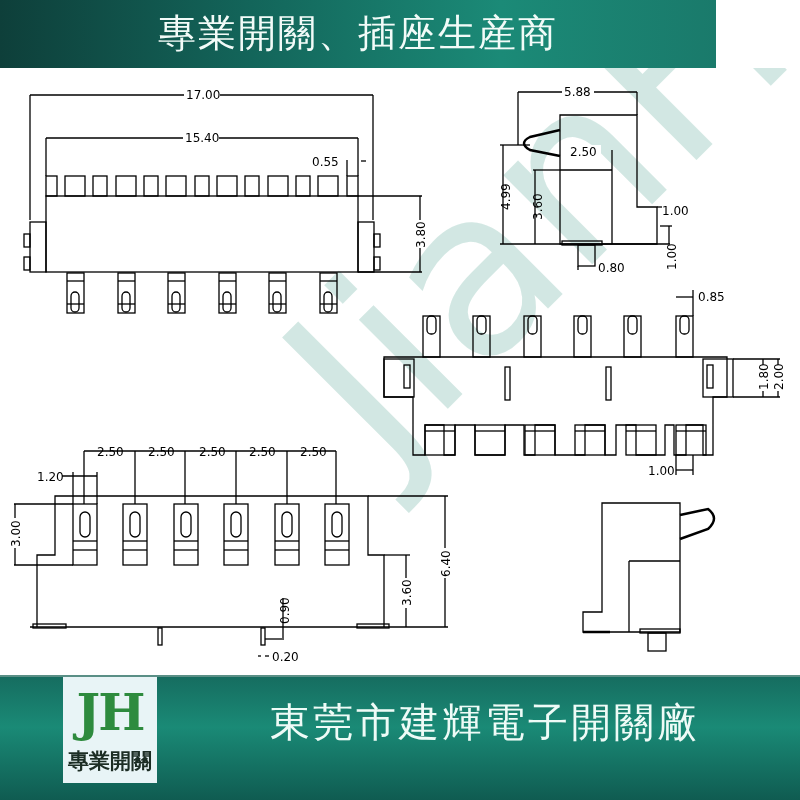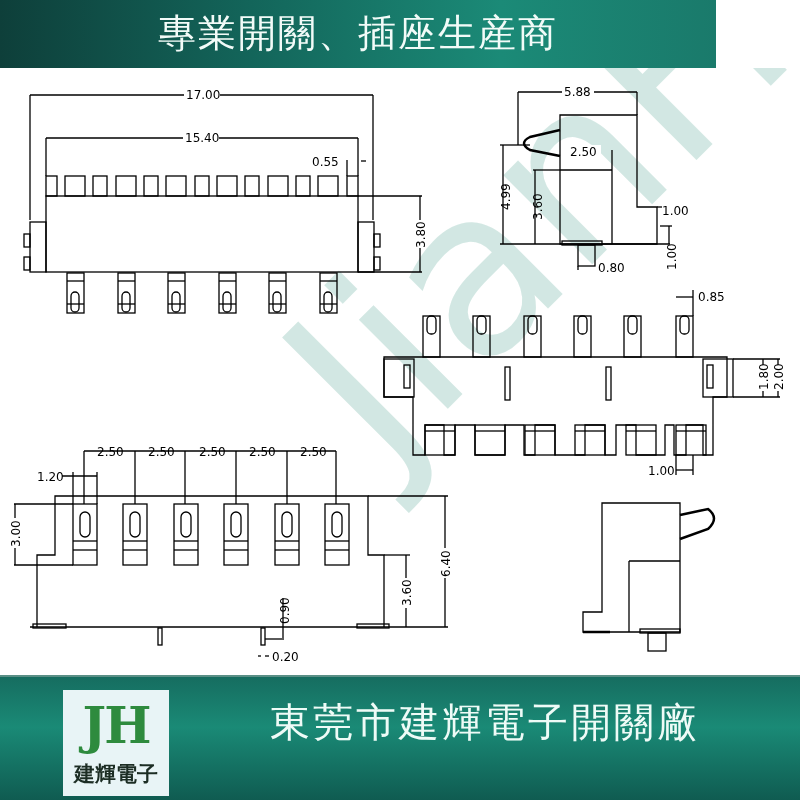--- a/index.html
+++ b/index.html
@@ -4,21 +4,21 @@
 <style>
   html,body{margin:0;padding:0;}
   body{width:800px;height:800px;position:relative;overflow:hidden;background:#ffffff;font-family:"DejaVu Sans",sans-serif;}
   .banner-top{position:absolute;left:0;top:0;width:716px;height:68px;
     background:linear-gradient(90deg,#0e3f3a 0%,#13655a 35%,#1b8a77 70%,#1a7a6b 100%);}
   .banner-top .title{position:absolute;left:0;right:0;top:8px;text-align:center;color:#f2fbf8;
     font-family:"DejaVu Serif",serif;font-size:38px;letter-spacing:2px;font-weight:normal;}
   .canvas{position:absolute;left:0;top:68px;width:800px;height:607px;}
   .banner-bot{position:absolute;left:0;top:675px;width:800px;height:125px;
     background:linear-gradient(180deg,#166d60 0%,#1a8a76 40%,#0f5a50 100%);border-top:2px solid #5a8f86;}
-  .logo{position:absolute;left:63px;top:13px;width:106px;height:106px;background:#e8f4f6;}
+  .logo{position:absolute;left:63px;top:0;width:94px;height:106px;background:#e8f4f6;}
   .logo .jh{position:absolute;left:0;right:0;top:6px;text-align:center;font-family:"DejaVu Serif",serif;
     font-size:50px;font-weight:bold;color:#2e8b3e;letter-spacing:-2px;}
   .logo .cn{position:absolute;left:0;right:0;bottom:8px;text-align:center;font-size:21px;color:#1c2d24;font-weight:bold;}
   .company-cn{position:absolute;left:170px;right:0;top:18px;text-align:center;color:#eefbf7;
     font-family:"DejaVu Serif",serif;font-size:40px;letter-spacing:3px;}
   .company-en{position:absolute;left:195px;top:82px;color:#e4f5f1;font-family:"DejaVu Sans Mono",monospace;font-size:20px;letter-spacing:0.5px;}
   svg text{font-family:"DejaVu Sans",sans-serif;}
 </style>
 </head>
 <body>
@@ -274,16 +274,16 @@
     <rect x="640" y="629" width="40" height="4"></rect>
     <rect x="648" y="633" width="18" height="18"></rect>
     <line x1="583" y1="632" x2="610" y2="632" stroke-width="2.5"></line>
   </g>
 </svg>
 </div>
 
 <div class="banner-bot">
   <div class="logo">
     <div class="jh">JH</div>
-    <div class="cn">建輝電子</div>
+    <div class="cn">專業開關</div>
   </div>
   <div class="company-cn">東莞市建輝電子開關廠</div>
 </div>
 
 </body></html>

